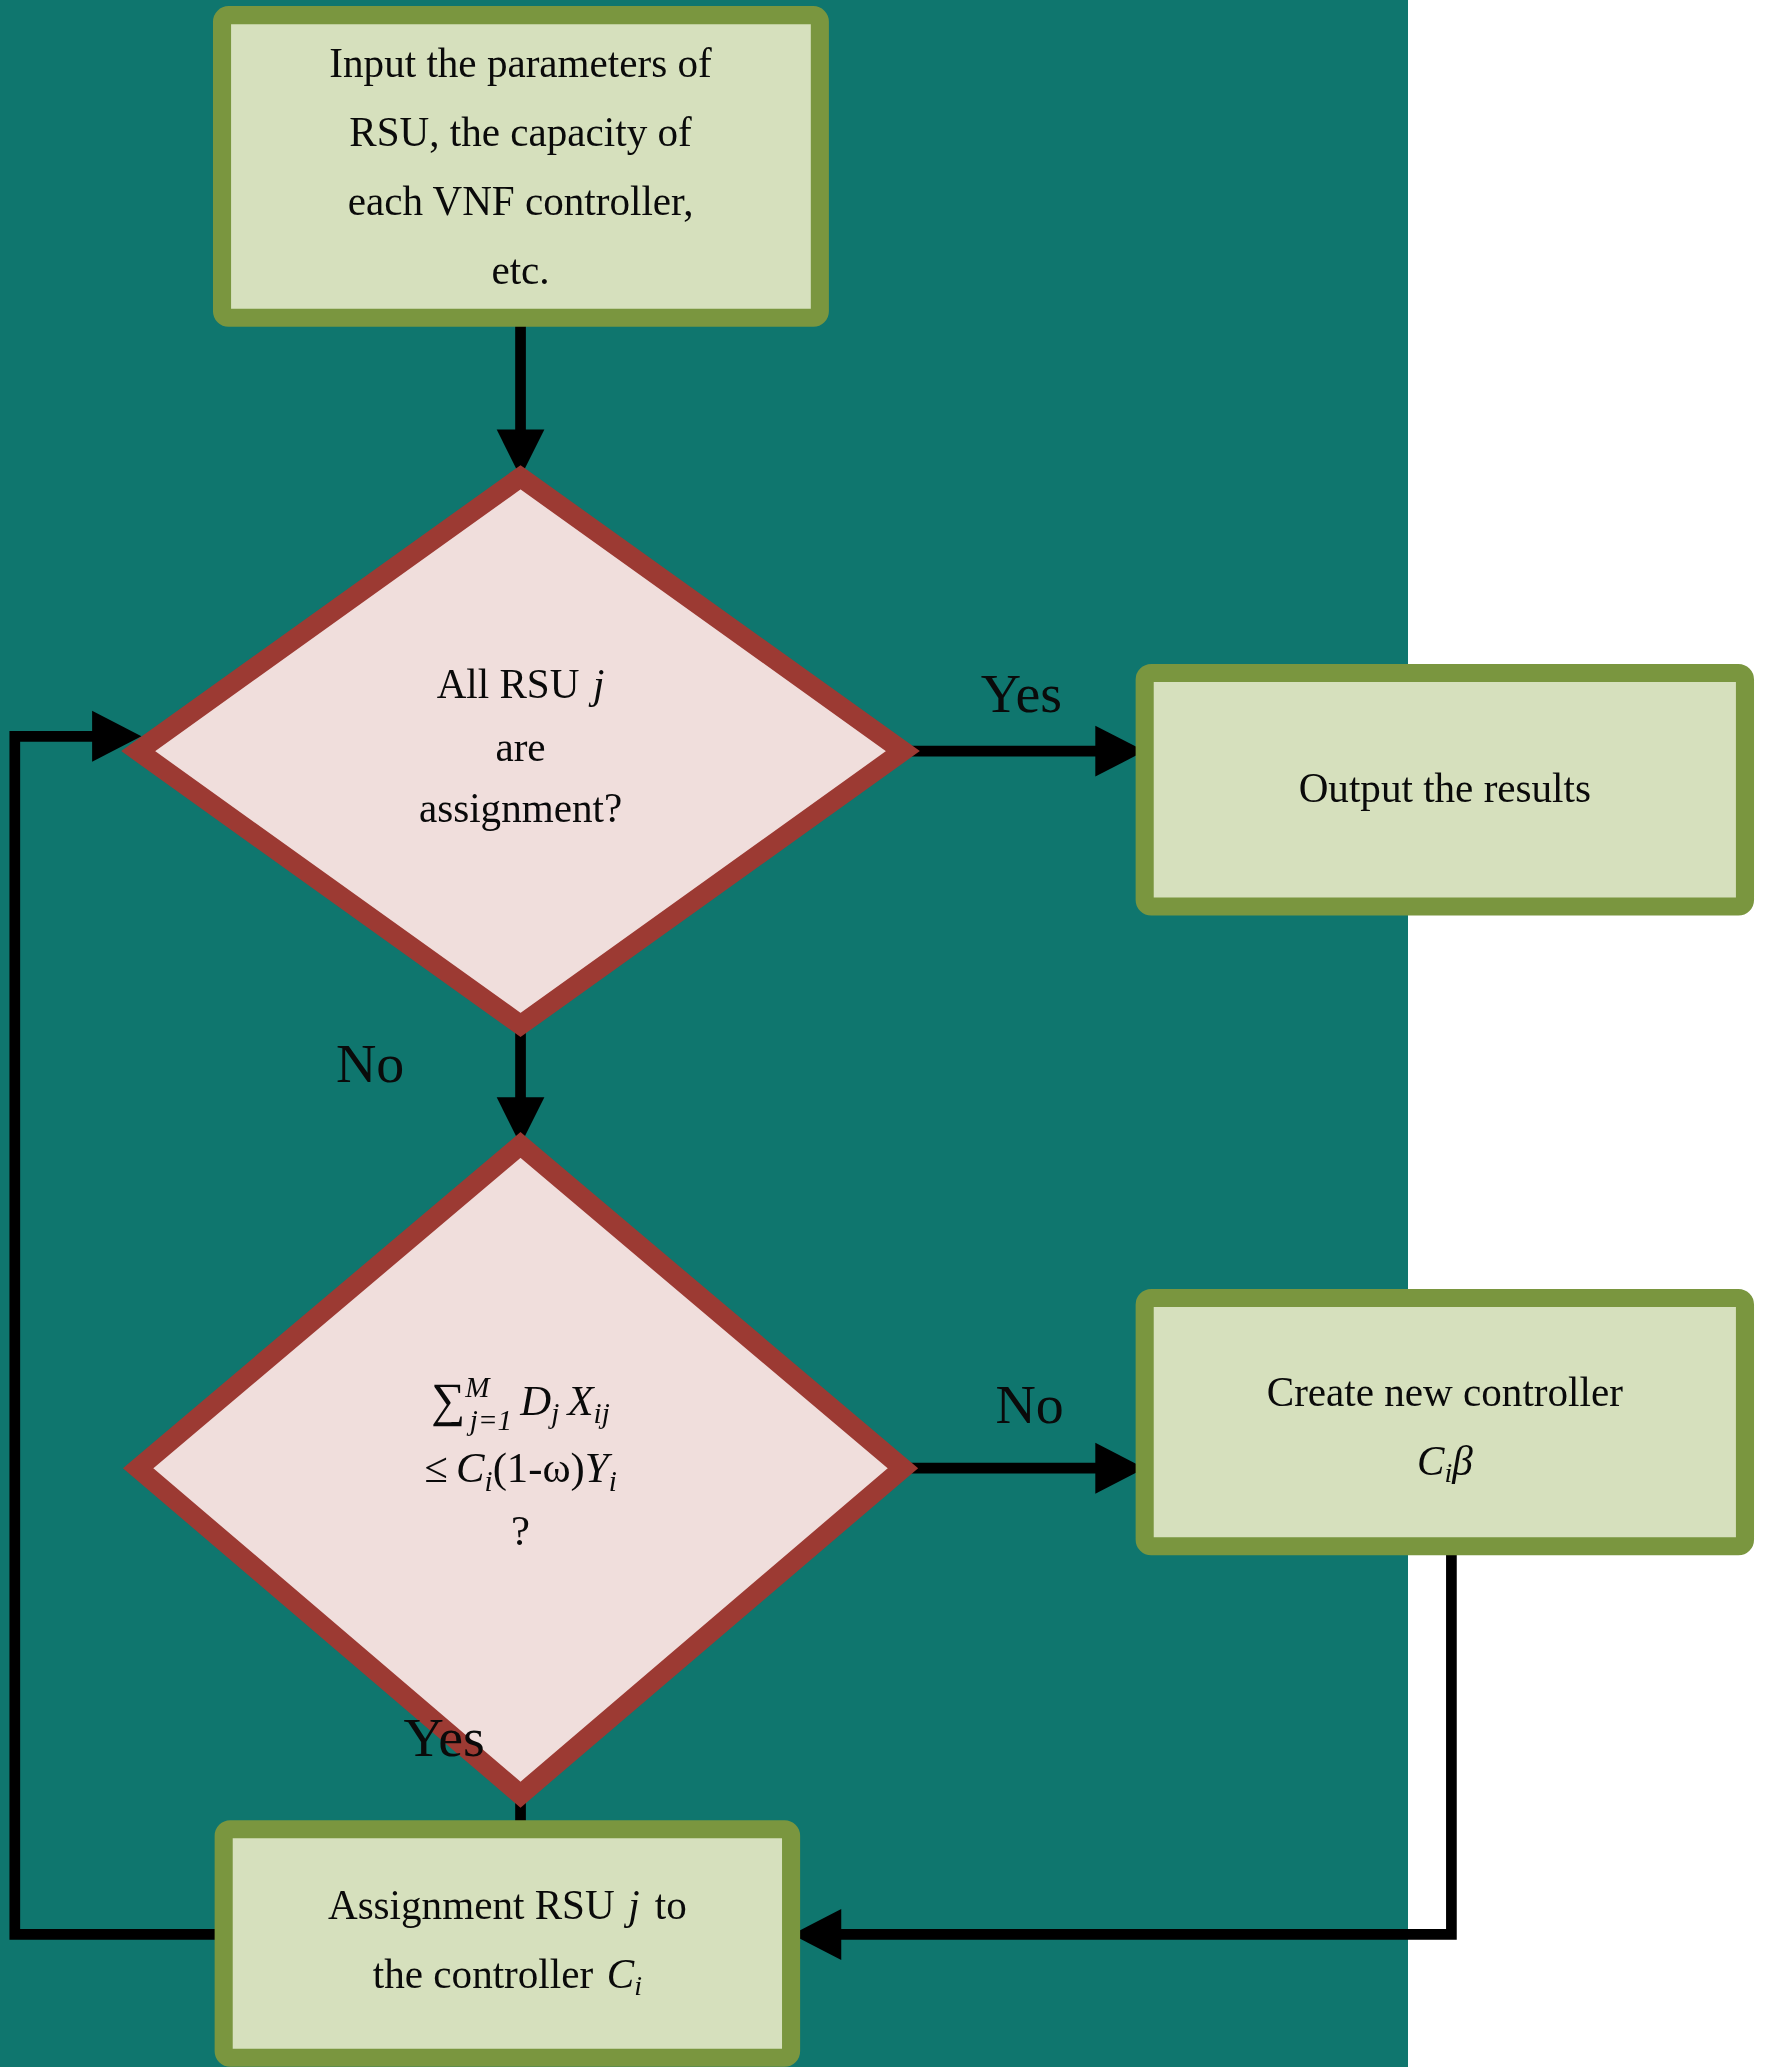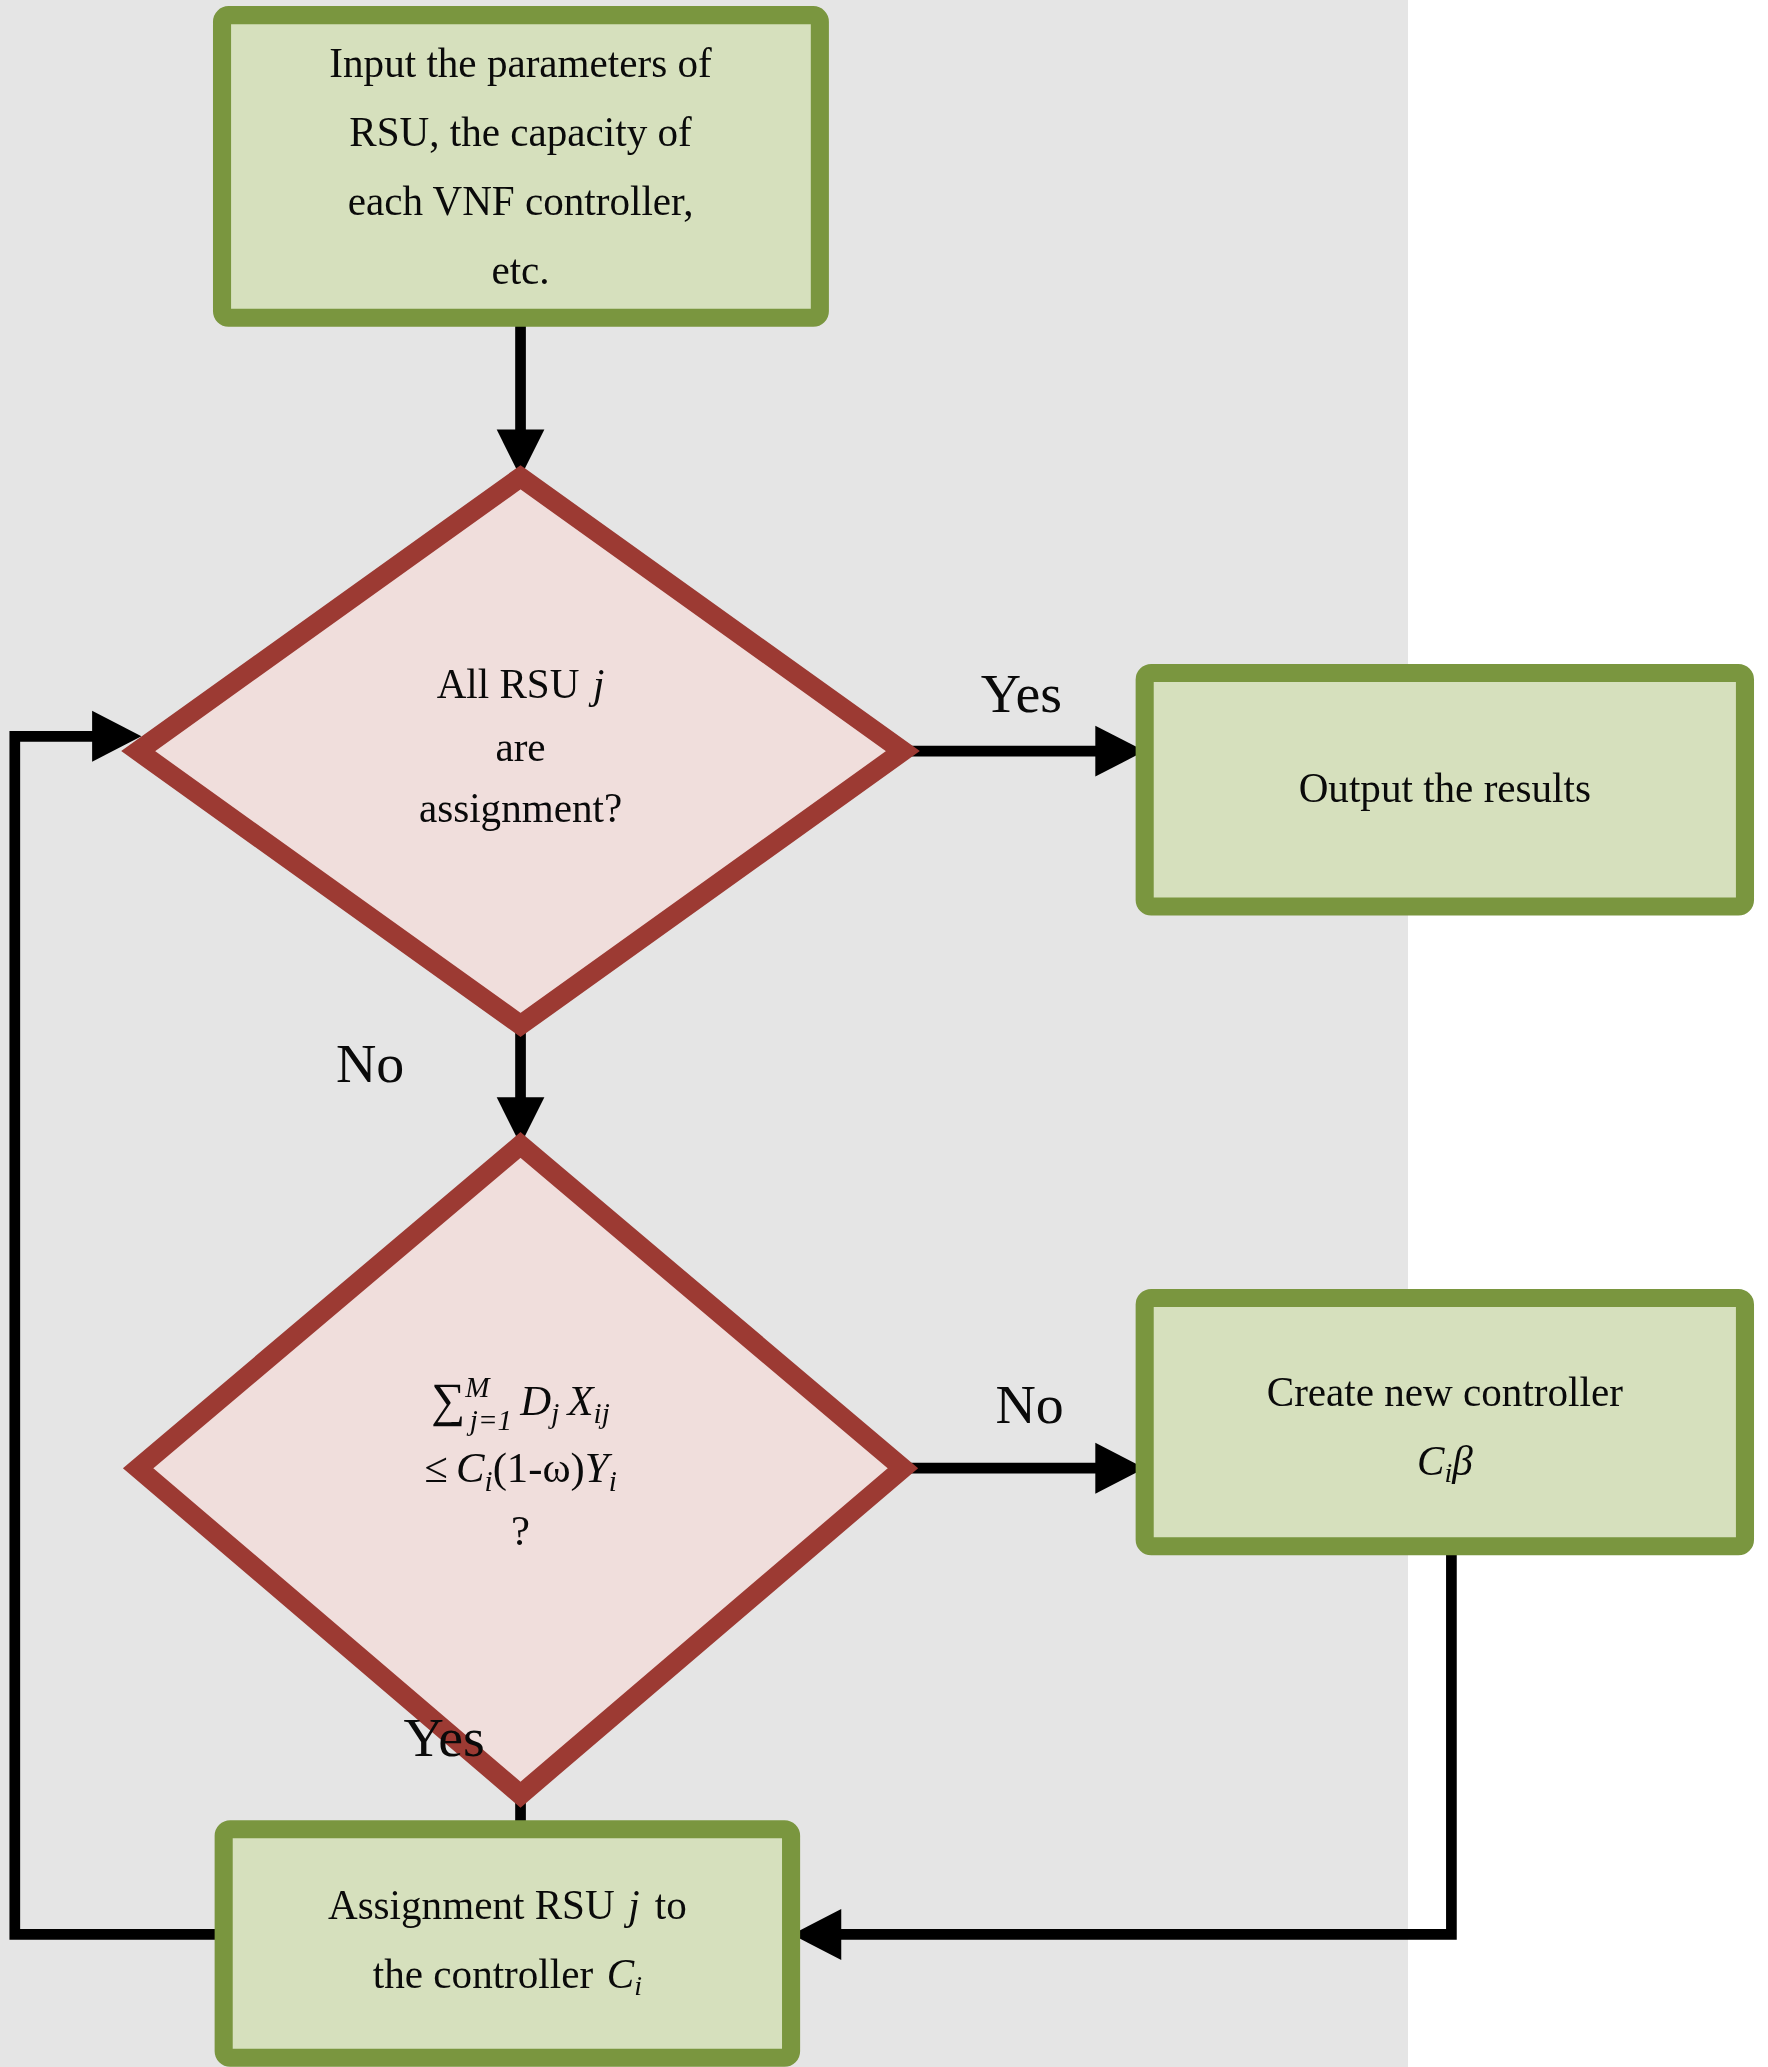--- a/index.html
+++ b/index.html
@@ -10,21 +10,21 @@
   body {
     width: 1768px;
     height: 2068px;
     font-family: "Liberation Serif", "DejaVu Serif", serif;
     overflow: hidden;
   }
   #flowchart-root {
     position: relative;
     width: 1408px;
     height: 2068px;
-    background: #e5e5e5;
+    background: #0f766e;
   }
   svg.chart-svg {
     position: absolute;
     top: 0;
     left: 0;
     width: 1768px;
     height: 2068px;
     display: block;
   }
   .node-text {

